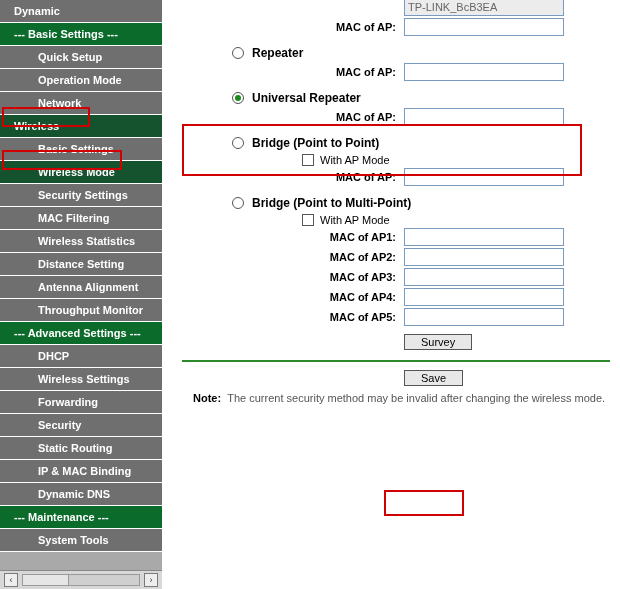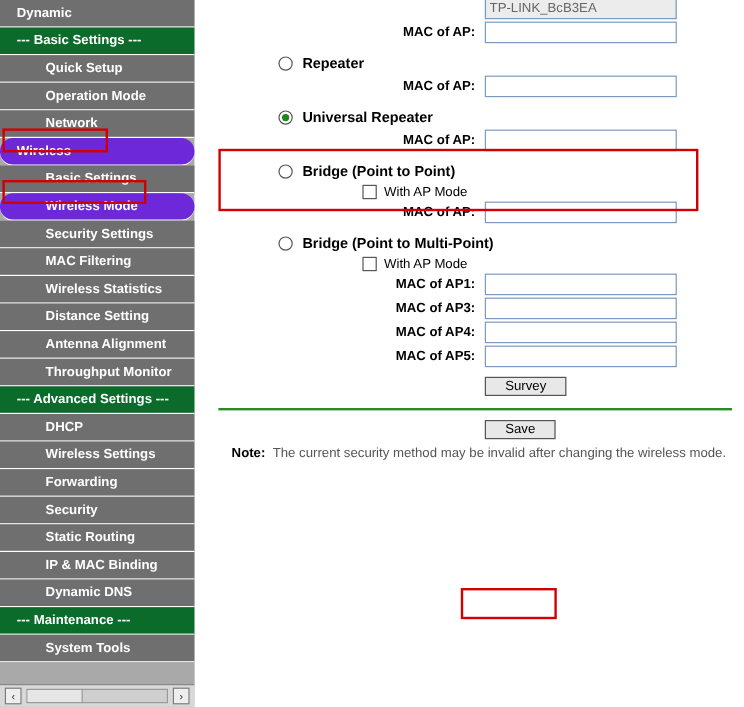--- a/index.html
+++ b/index.html
@@ -29,21 +29,21 @@
     padding: 4px 6px 4px 14px;
     cursor: pointer;
     font-size: 11px;
     line-height: 14px;
     background: #6f6f6f;
   }
   .nav-header {
     background: #0b6b2b;
   }
   .nav-sub { padding-left: 38px; }
-  .nav-active { background: #6d28d9; border-radius: 11px; }
+  .nav-active { background: #14532d; }
   .hl-red { position: absolute; border: 2px solid #d10000; pointer-events: none; }
   .sb-fill { flex: 1; background: #a9a9a9; }
   .hbar {
     display: flex;
     align-items: center;
     gap: 4px;
     padding: 2px 4px;
     background: #d8d8d8;
     border-top: 1px solid #888;
   }
@@ -227,20 +227,24 @@
     </div>
     <div class="sub-row">
       <span class="check"></span>
       <span>With AP Mode</span>
     </div>
     <div class="mac-row">
         <span class="mac-label">MAC of AP1:</span>
         <input class="mac-input" value="" style="">
       </div>
     <div class="mac-row">
+        <span class="mac-label">MAC of AP2:</span>
+        <input class="mac-input" value="" style="">
+      </div>
+    <div class="mac-row">
         <span class="mac-label">MAC of AP3:</span>
         <input class="mac-input" value="" style="">
       </div>
     <div class="mac-row">
         <span class="mac-label">MAC of AP4:</span>
         <input class="mac-input" value="" style="">
       </div>
     <div class="mac-row">
         <span class="mac-label">MAC of AP5:</span>
         <input class="mac-input" value="" style="">

